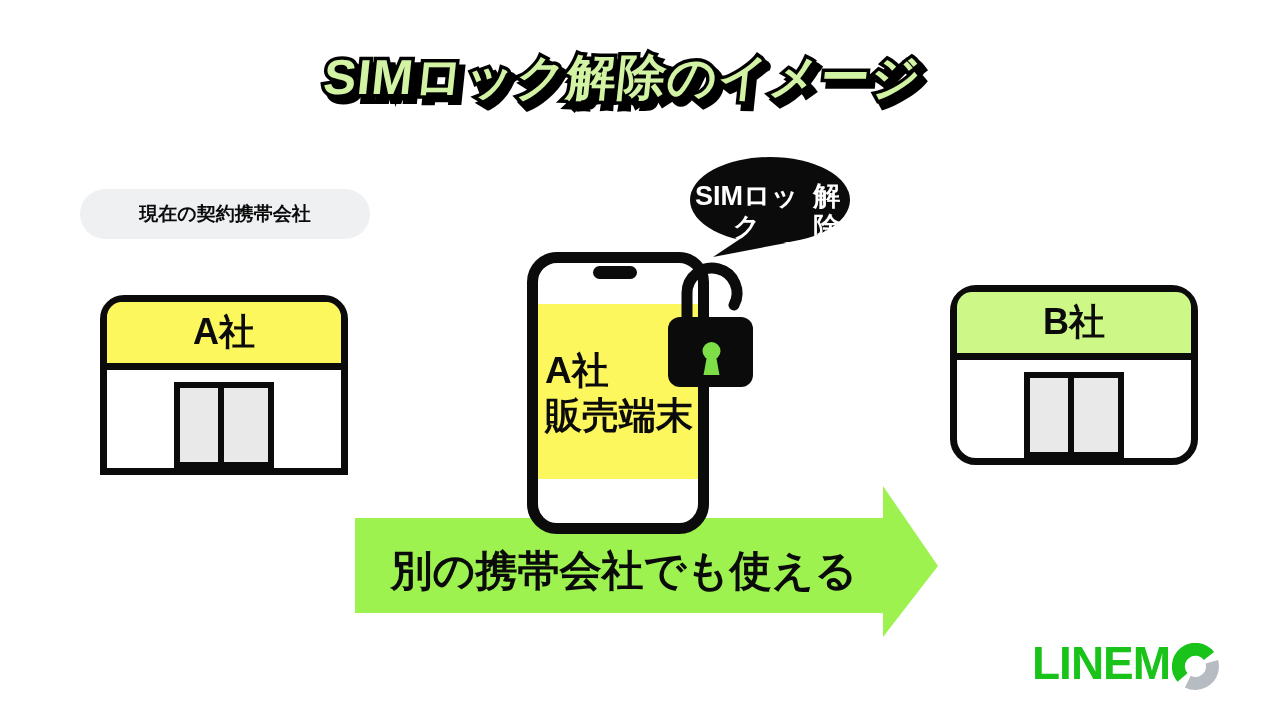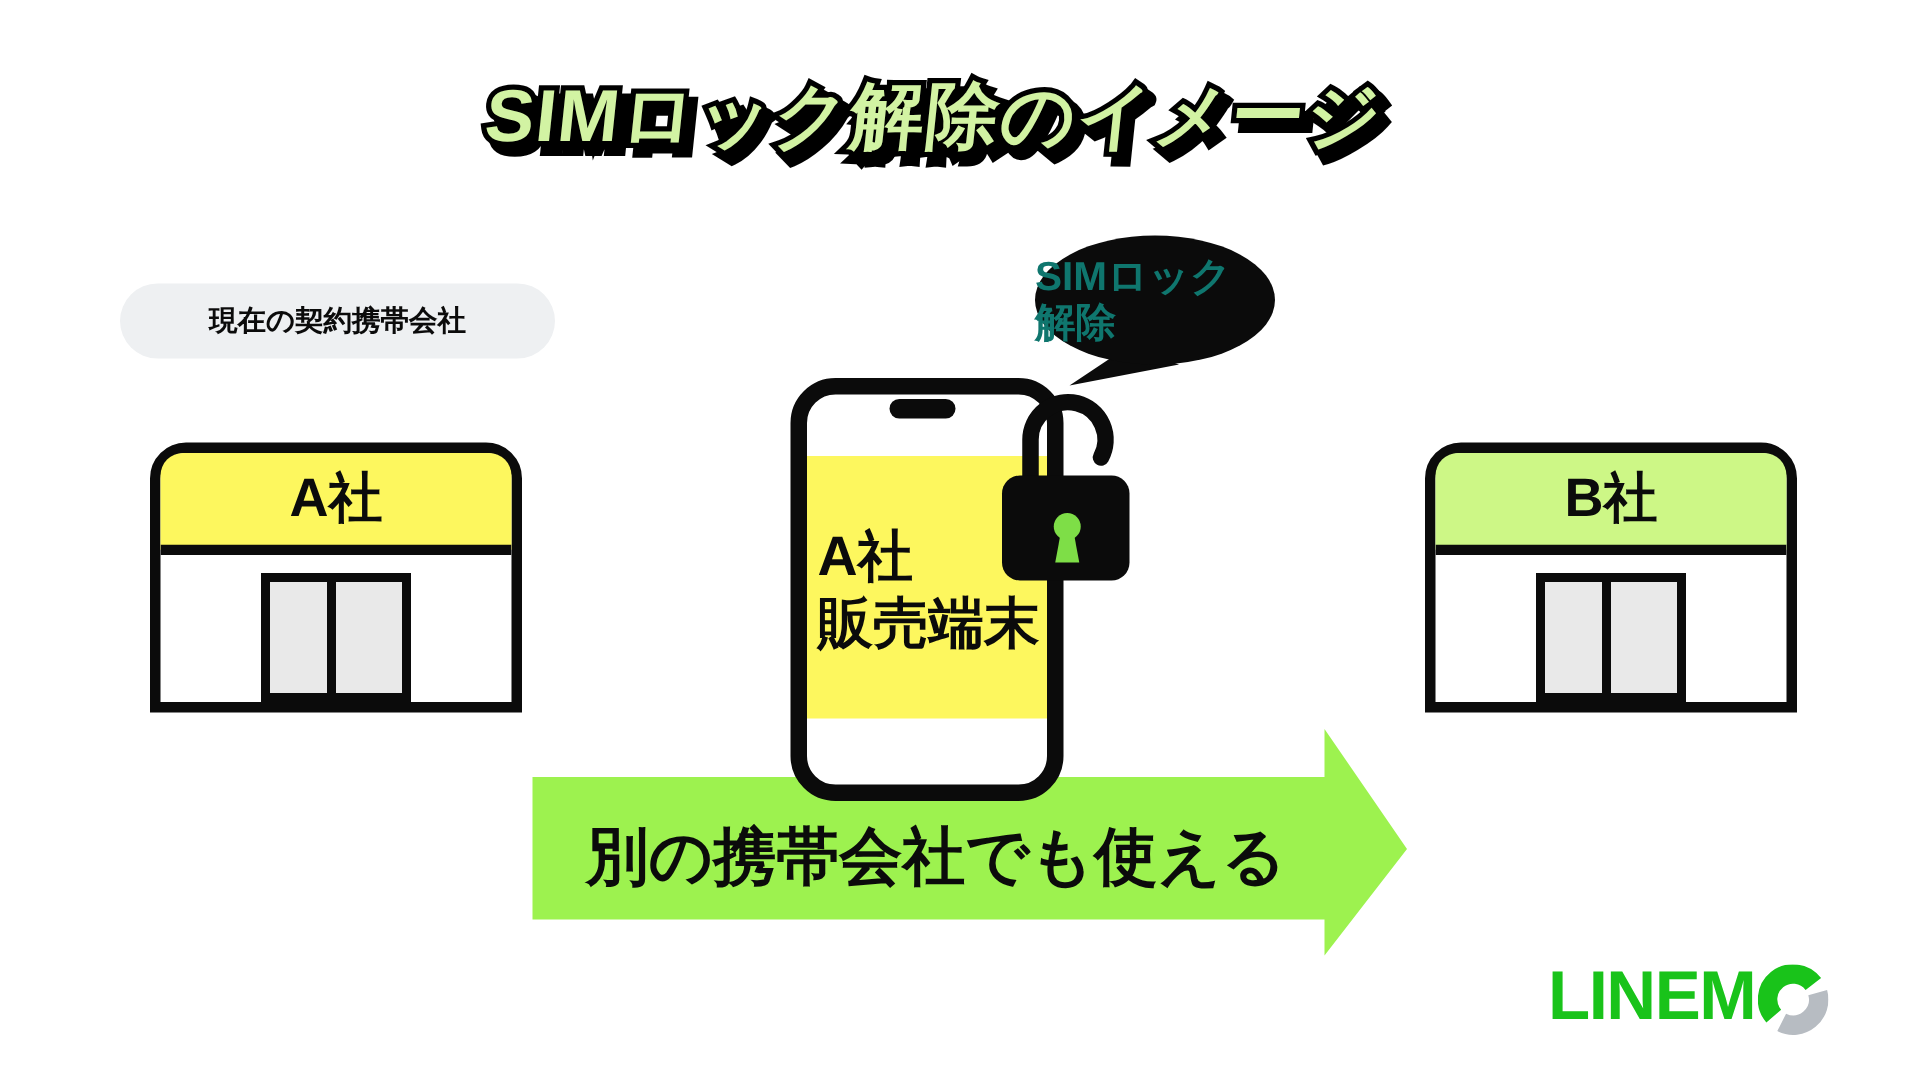--- a/index.html
+++ b/index.html
@@ -28,21 +28,21 @@
   .pill-left  { left:80px;  top:189px; width:290px; }
   .pill-right { left:898px; top:189px; width:332px; }
 
   
   .store {
     width:248px; height:180px; box-sizing:border-box;
     border:7px solid var(--ink); border-radius:24px 24px 0 0;
     background:#fff; z-index:2;
   }
   .store-a { left:100px; top:295px; }
-  .store-b { left:950px; top:295px; }
+  .store-b { left:950px; top:285px;border-radius:26px; }
   .roof {
     height:61px; border-bottom:7px solid var(--ink); border-radius:15px 15px 0 0;
     display:flex; align-items:center; justify-content:center;
     font-size:36px; font-weight:bold;
   }
   .roof-a { background:var(--yellow); }
   .roof-b { background:var(--light-green); }
   .doors { position:absolute; bottom:0; left:50%; transform:translateX(-50%); display:flex; }
   .door {
     width:50px; height:86px; box-sizing:border-box;
@@ -72,22 +72,22 @@
   }
   .phone-screen-text {
     position:absolute; left:7px; top:44px;
     font-size:37px; font-weight:bold; line-height:45px; white-space:nowrap;
   }
 
   
   .padlock-svg { left:655px; top:240px; z-index:4; }
   .bubble {
     left:690px; top:157px; width:160px; height:86px; border-radius:50%;
-    background:var(--ink); color:#0f766e; z-index:5;
-    display:flex; flex-direction:column; align-items:flex-start; justify-content:center;
+    background:var(--ink); color:#ffffff; z-index:5;
+    display:flex; flex-direction:row; align-items:flex-end; justify-content:center;
     font-size:27px; font-weight:bold; line-height:31px; text-align:center;
   }
   .bubble-tail-svg { left:706px; top:226px; z-index:5; }
 
   
   .logo { left:1032px; top:636px; display:flex; align-items:flex-end; z-index:2; }
   .logo-wordmark {
     font-size:46px; font-weight:bold; letter-spacing:-1px;
     color:var(--logo-green);
   }

